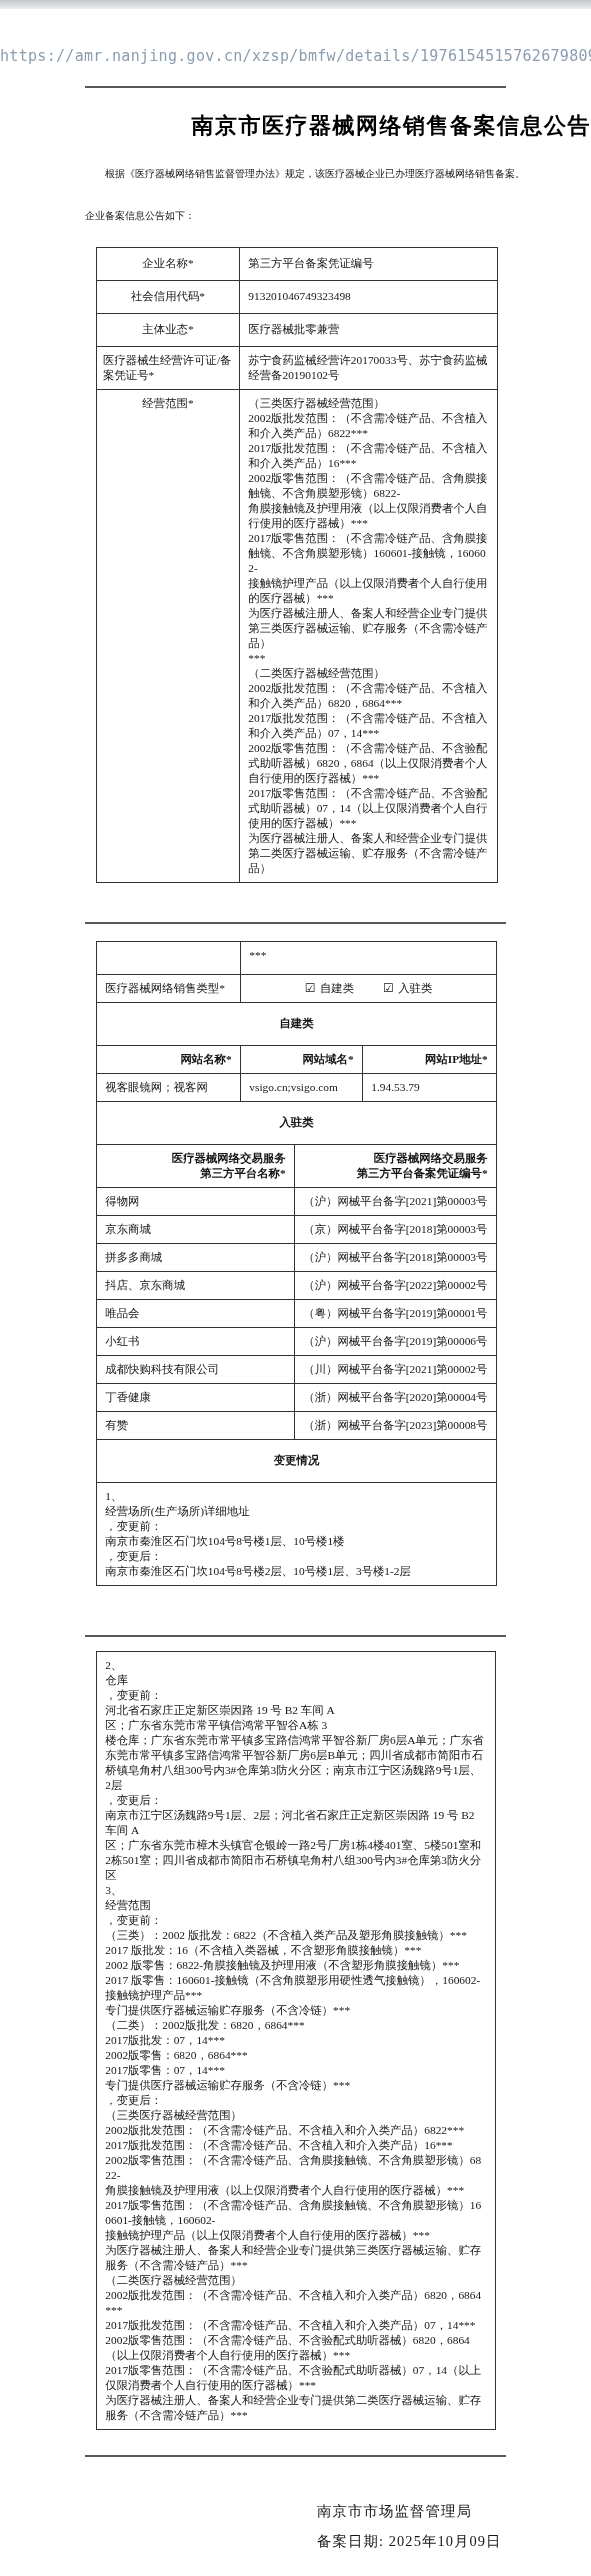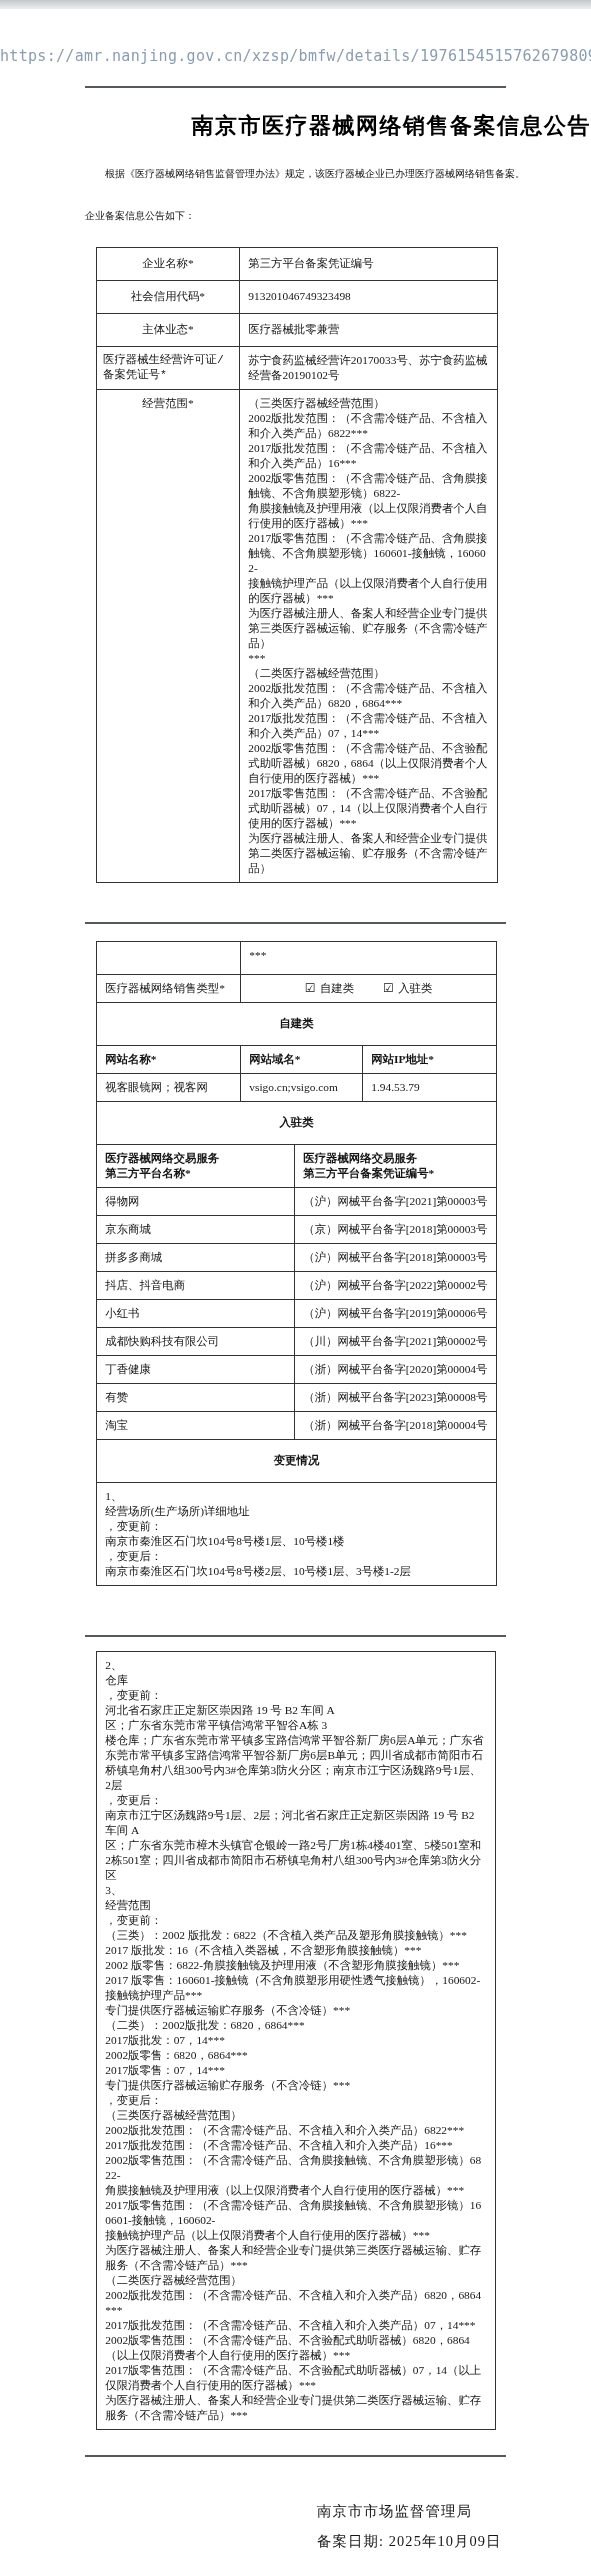--- a/index.html
+++ b/index.html
@@ -38,23 +38,23 @@
   .info-table td{
     border:1.2px solid #333;padding:6px 8.3px;vertical-align:middle;
     line-height:15px;word-break:break-all;
   }
   .t1 col.c1{width:143px;} .t1 col.c2{width:258px;}
   .t2 col.a{width:144px;} .t2 col.b{width:54px;} .t2 col.c{width:68px;} .t2 col.d{width:134px;}
   td.center{text-align:center;}
   td.vtop{vertical-align:top;}
   td.pre{white-space:pre-line;}
   td.sec{text-align:center;font-weight:bold;height:30px;}
-  td.hdr{text-align:left;font-weight:bold;margin-top:8px;}
+  td.hdr{text-align:right;font-weight:bold;margin-top:8px;}
   td.h42{height:20px;}
-  .t1 td.lbl{padding:6px 6px;font-family:Liberation Mono, monospace;}
+  .t1 td.lbl{padding:6px 6px;}
   .chk-group{display:inline-block;}
   .chk{font-size:12px;margin-right:4.5px;}
   .chk-label{margin-right:26px;}
   .chk-label:last-child{margin-right:0;}
   .footer{
     margin:39px 0 0 317px;font-size:14.4px;letter-spacing:1.1px;
     line-height:30px;color:#151515;
   }
   .bottom-pad{height:227px;}
 </style>
@@ -167,42 +167,42 @@
     </tr>
     <tr>
       <td colspan="2">京东商城</td>
       <td colspan="2">（京）网械平台备字[2018]第00003号</td>
     </tr>
     <tr>
       <td colspan="2">拼多多商城</td>
       <td colspan="2">（沪）网械平台备字[2018]第00003号</td>
     </tr>
     <tr>
-      <td colspan="2">抖店、抖音电商</td>
+      <td colspan="2">抖店、京东商城</td>
       <td colspan="2">（沪）网械平台备字[2022]第00002号</td>
+    </tr>
+    <tr>
+      <td colspan="2">唯品会</td>
+      <td colspan="2">（粤）网械平台备字[2019]第00001号</td>
     </tr>
     <tr>
       <td colspan="2">小红书</td>
       <td colspan="2">（沪）网械平台备字[2019]第00006号</td>
     </tr>
     <tr>
       <td colspan="2">成都快购科技有限公司</td>
       <td colspan="2">（川）网械平台备字[2021]第00002号</td>
     </tr>
     <tr>
       <td colspan="2">丁香健康</td>
       <td colspan="2">（浙）网械平台备字[2020]第00004号</td>
     </tr>
     <tr>
       <td colspan="2">有赞</td>
       <td colspan="2">（浙）网械平台备字[2023]第00008号</td>
-    </tr>
-    <tr>
-      <td colspan="2">淘宝</td>
-      <td colspan="2">（浙）网械平台备字[2018]第00004号</td>
     </tr>
     <tr>
       <td colspan="4" class="sec">变更情况</td>
     </tr>
     <tr>
       <td colspan="4" class="pre vtop">1、
 经营场所(生产场所)详细地址
 ，变更前：
 南京市秦淮区石门坎104号8号楼1层、10号楼1楼
 ，变更后：

